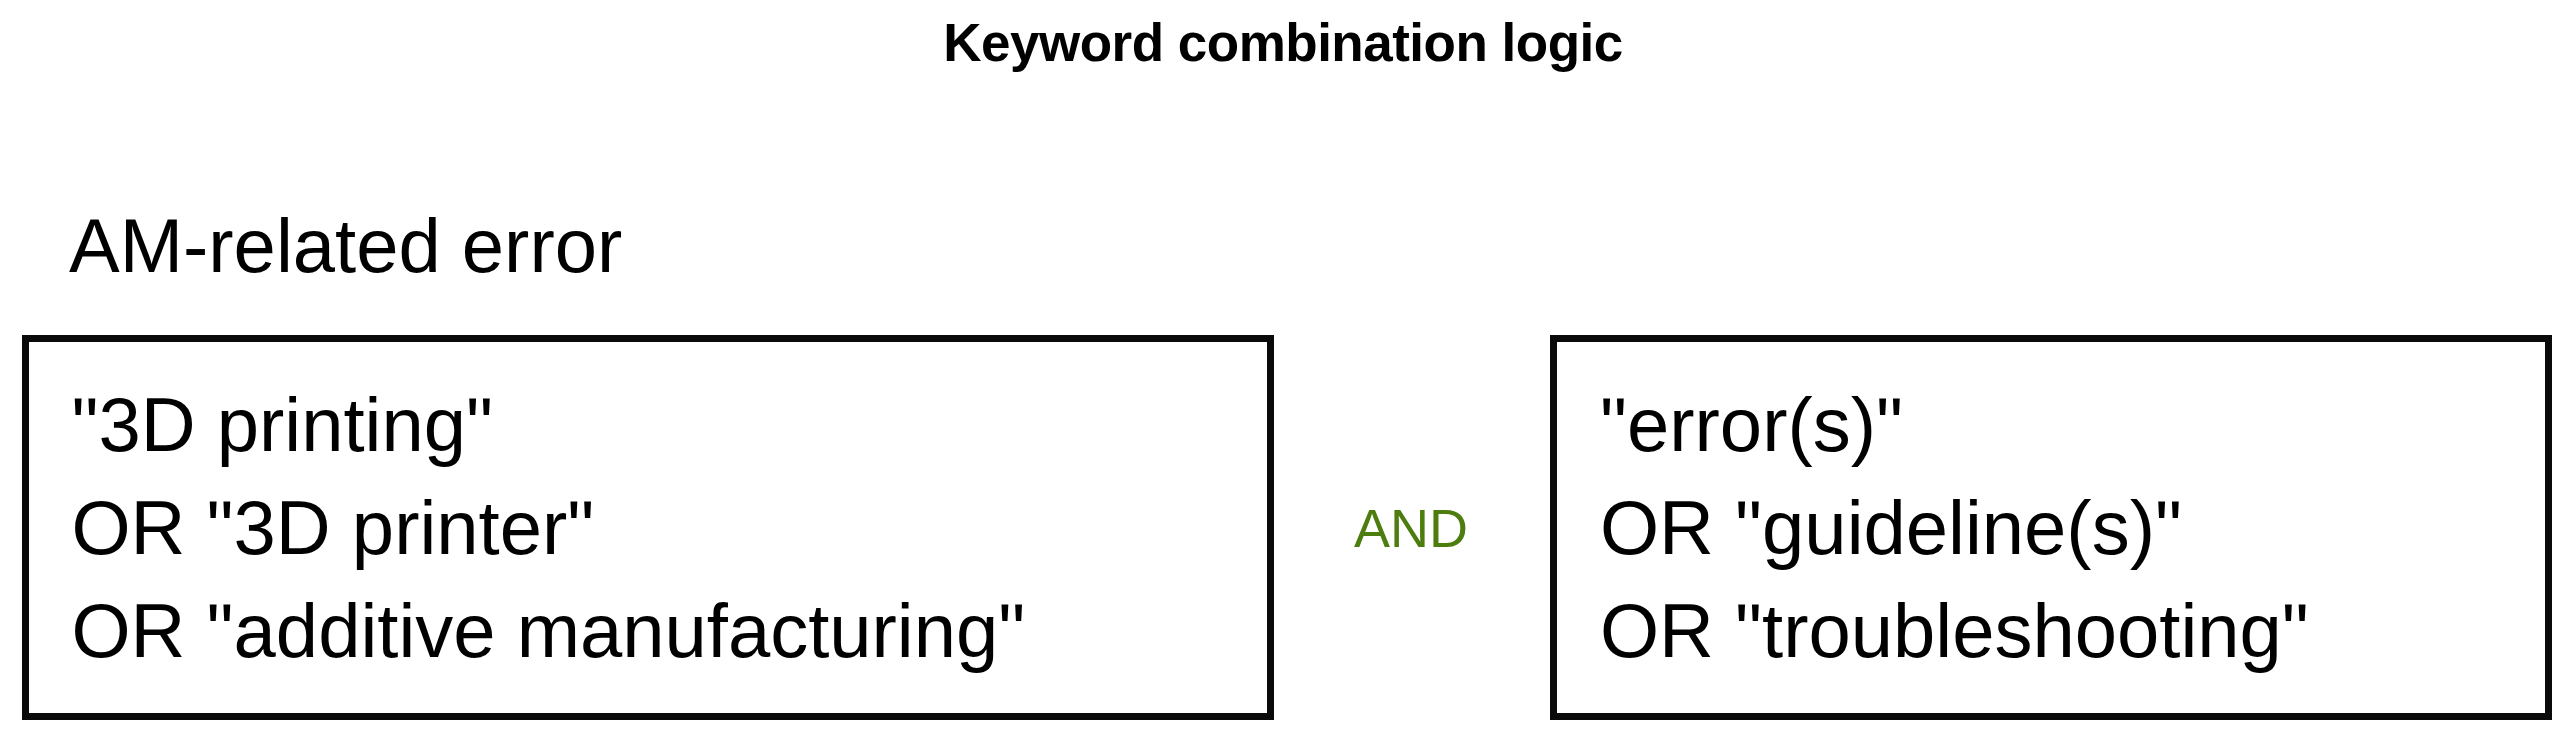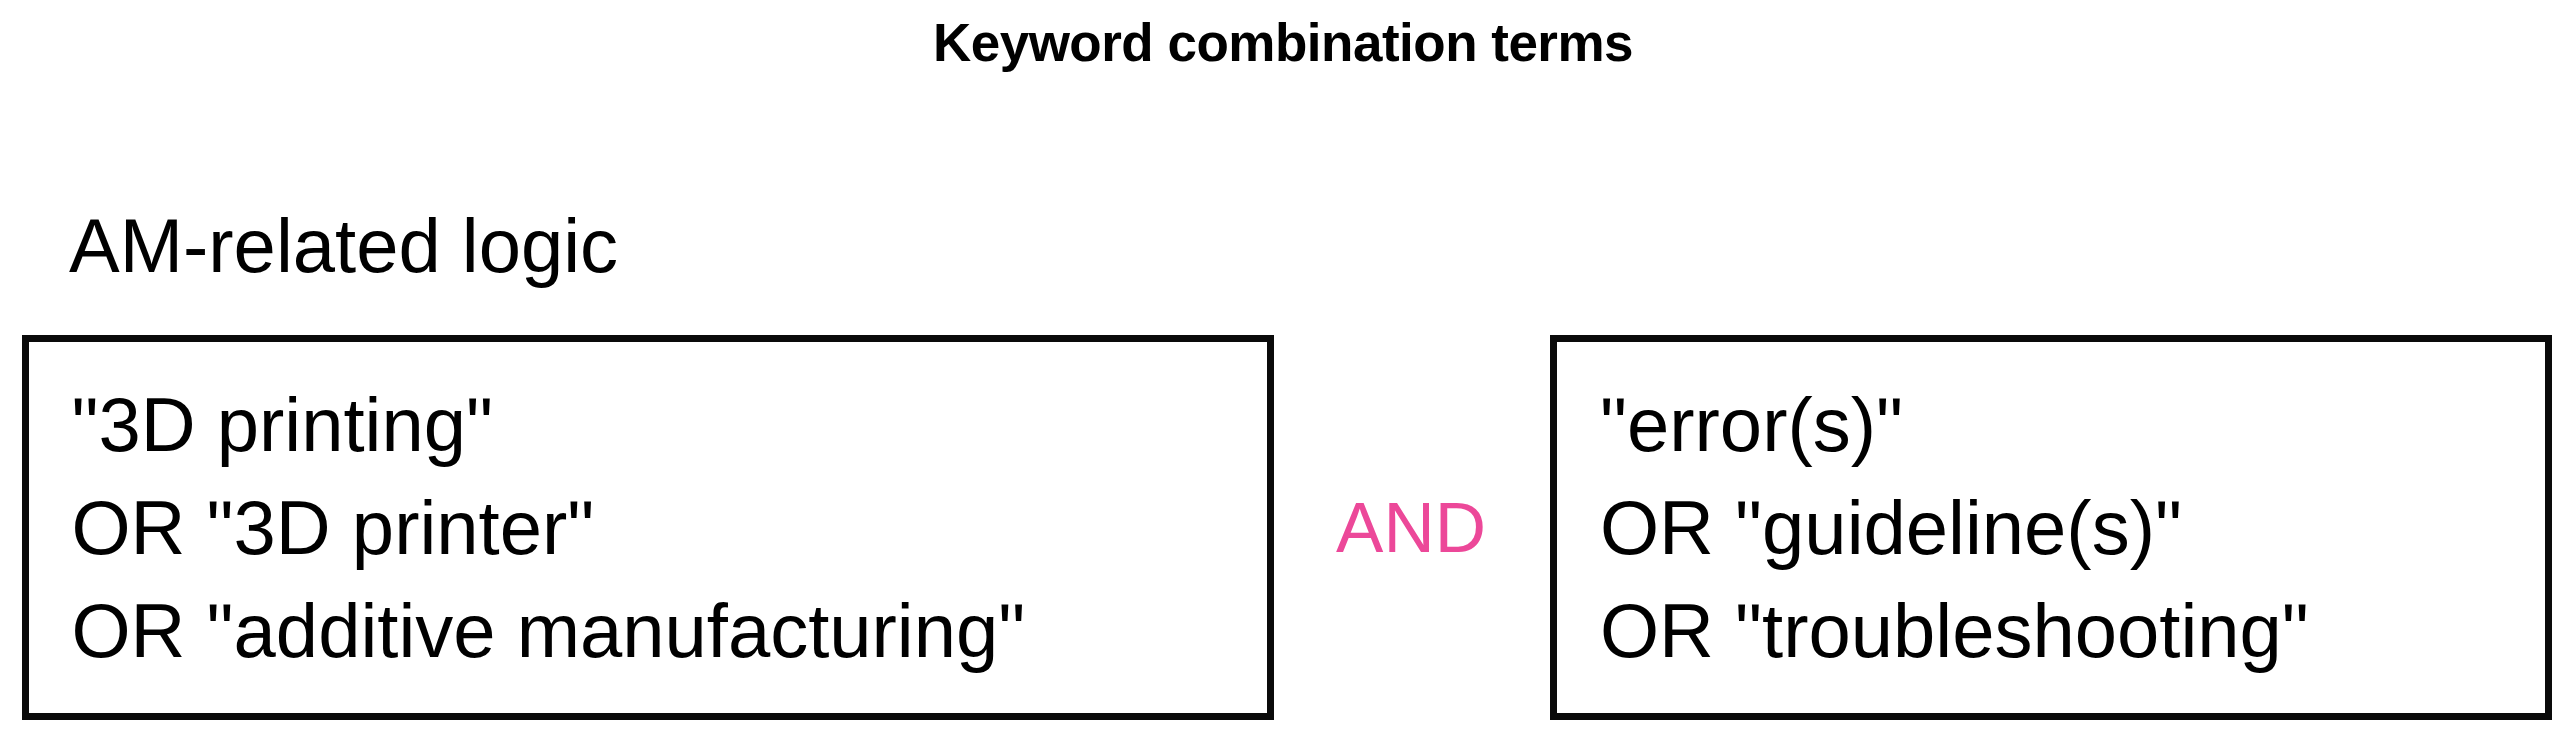--- a/index.html
+++ b/index.html
@@ -75,34 +75,34 @@
   
   .operator {
     position: absolute;
     left: 1273px;
     top: 335px;
     width: 276px;
     height: 385px;
     display: flex;
     align-items: center;
     justify-content: center;
-    font-size: 71px;
+    font-size: 54px;
     line-height: 86px;
-    color: #ec4899;
+    color: #4d7c0f;
     white-space: nowrap;
   }
 </style>
 </head>
 <body>
 
 <div id="figure">
 
-  <div class="figure-title">Keyword combination terms</div>
+  <div class="figure-title">Keyword combination logic</div>
 
-  <div class="col-header left">AM-related logic</div>
+  <div class="col-header left">AM-related error</div>
 
   <div class="term-box left">
     <div class="term-line">"3D printing"</div>
     <div class="term-line">OR "3D printer"</div>
     <div class="term-line">OR "additive manufacturing"</div>
   </div>
 
   <div class="operator">AND</div>
 
 

